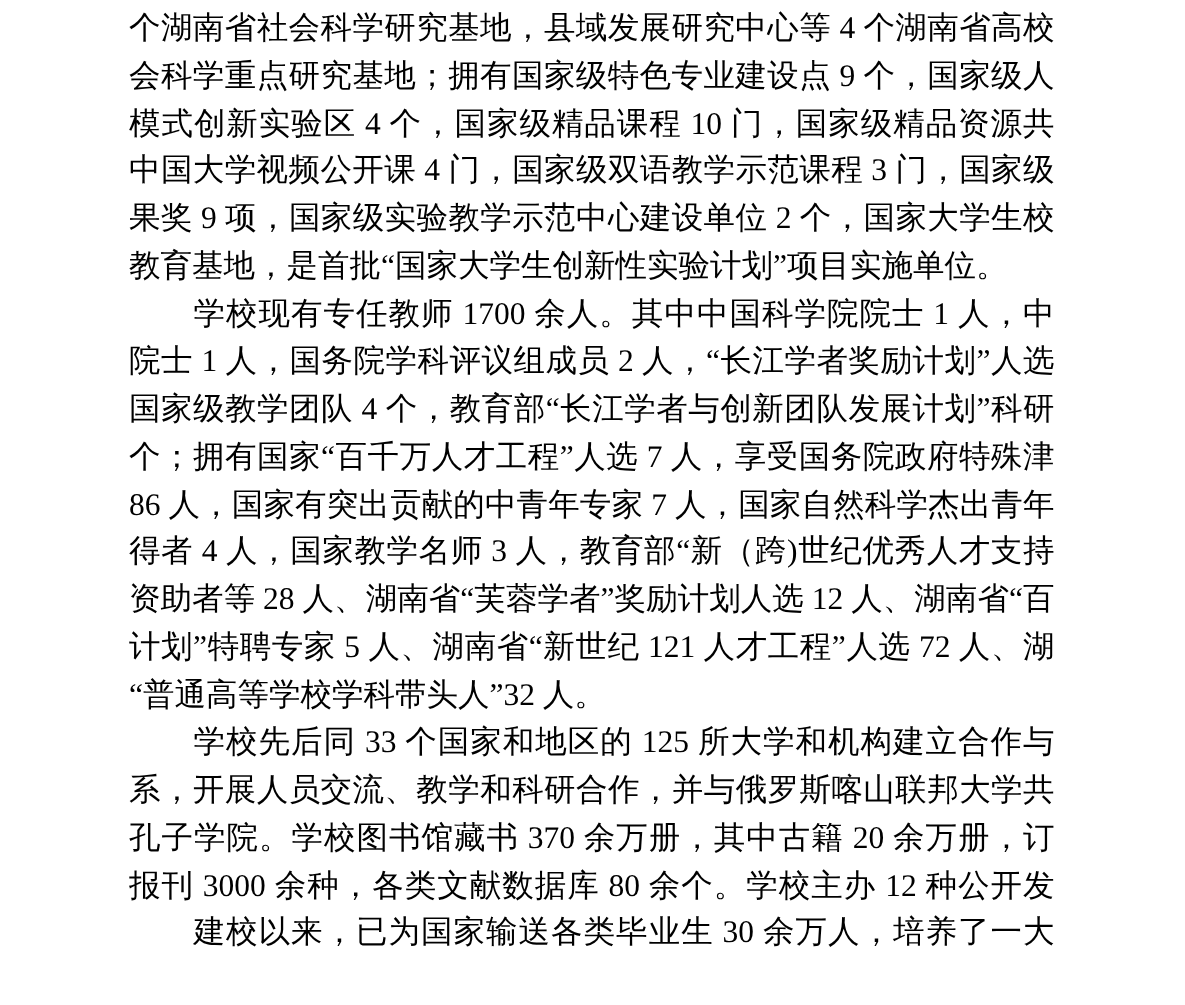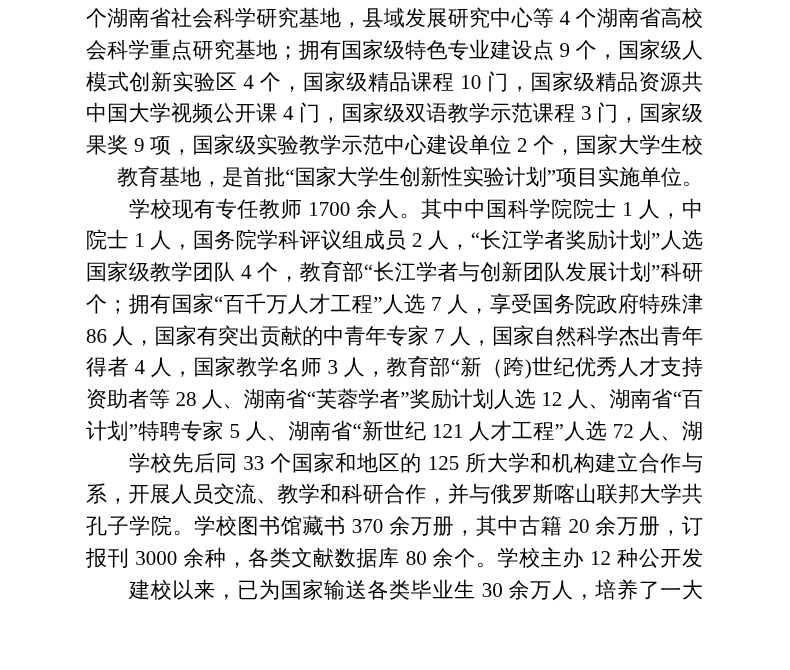--- a/index.html
+++ b/index.html
@@ -27,21 +27,21 @@
     width: 617px;
     font-family: "Liberation Serif", "DejaVu Serif", serif;
     font-size: 21px;
     color: #000000;
     -webkit-font-smoothing: none;
   }
   .line {
     height: 31.75px;
     line-height: 31.75px;
     overflow: hidden;
-    text-align: right;
+    text-align: left;
     white-space: nowrap;
   }
   .line.flush {
     white-space: normal;
     text-align: justify;
     text-align-last: justify;
   }
   .line.ind {
     text-indent: 43px;
   }
@@ -58,19 +58,20 @@
       <div class="line flush">果奖 9 项，国家级实验教学示范中心建设单位 2 个，国家大学生校外实践</div>
       <div class="line">教育基地，是首批“国家大学生创新性实验计划”项目实施单位。</div>
       <div class="line flush ind">学校现有专任教师 1700 余人。其中中国科学院院士 1 人，中国工程院</div>
       <div class="line flush">院士 1 人，国务院学科评议组成员 2 人，“长江学者奖励计划”人选 4 人，</div>
       <div class="line flush">国家级教学团队 4 个，教育部“长江学者与创新团队发展计划”科研团队 2</div>
       <div class="line flush">个；拥有国家“百千万人才工程”人选 7 人，享受国务院政府特殊津贴者</div>
       <div class="line flush">86 人，国家有突出贡献的中青年专家 7 人，国家自然科学杰出青年基金获</div>
       <div class="line flush">得者 4 人，国家教学名师 3 人，教育部“新（跨)世纪优秀人才支持计划”</div>
       <div class="line flush">资助者等 28 人、湖南省“芙蓉学者”奖励计划人选 12 人、湖南省“百人</div>
       <div class="line flush">计划”特聘专家 5 人、湖南省“新世纪 121 人才工程”人选 72 人、湖南省</div>
+      <div class="line">“普通高等学校学科带头人”32 人。</div>
       <div class="line flush ind">学校先后同 33 个国家和地区的 125 所大学和机构建立合作与交流关</div>
       <div class="line flush">系，开展人员交流、教学和科研合作，并与俄罗斯喀山联邦大学共建一所</div>
       <div class="line flush">孔子学院。学校图书馆藏书 370 余万册，其中古籍 20 余万册，订购中外文</div>
       <div class="line flush">报刊 3000 余种，各类文献数据库 80 余个。学校主办 12 种公开发行的学术</div>
       <div class="line flush ind">建校以来，已为国家输送各类毕业生 30 余万人，培养了一大批外国留</div>
     </div>
 </div>
 
 </body></html>

